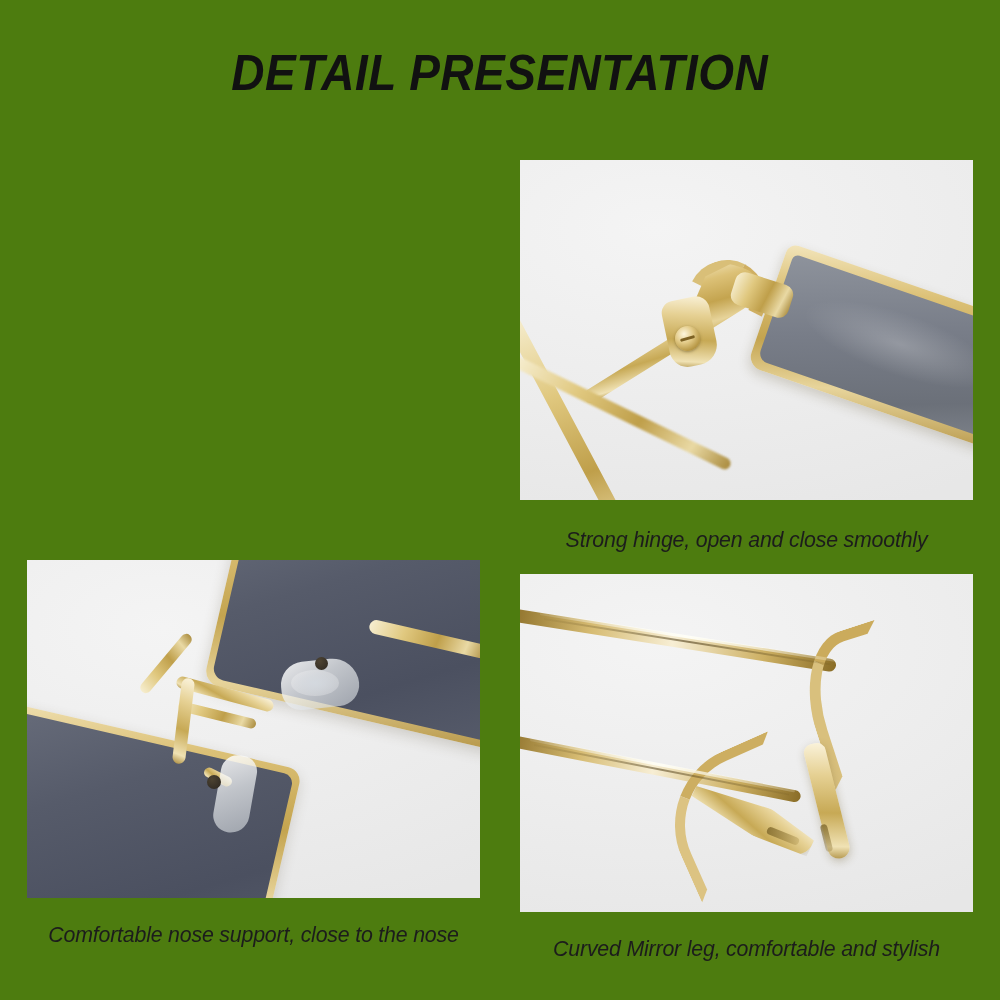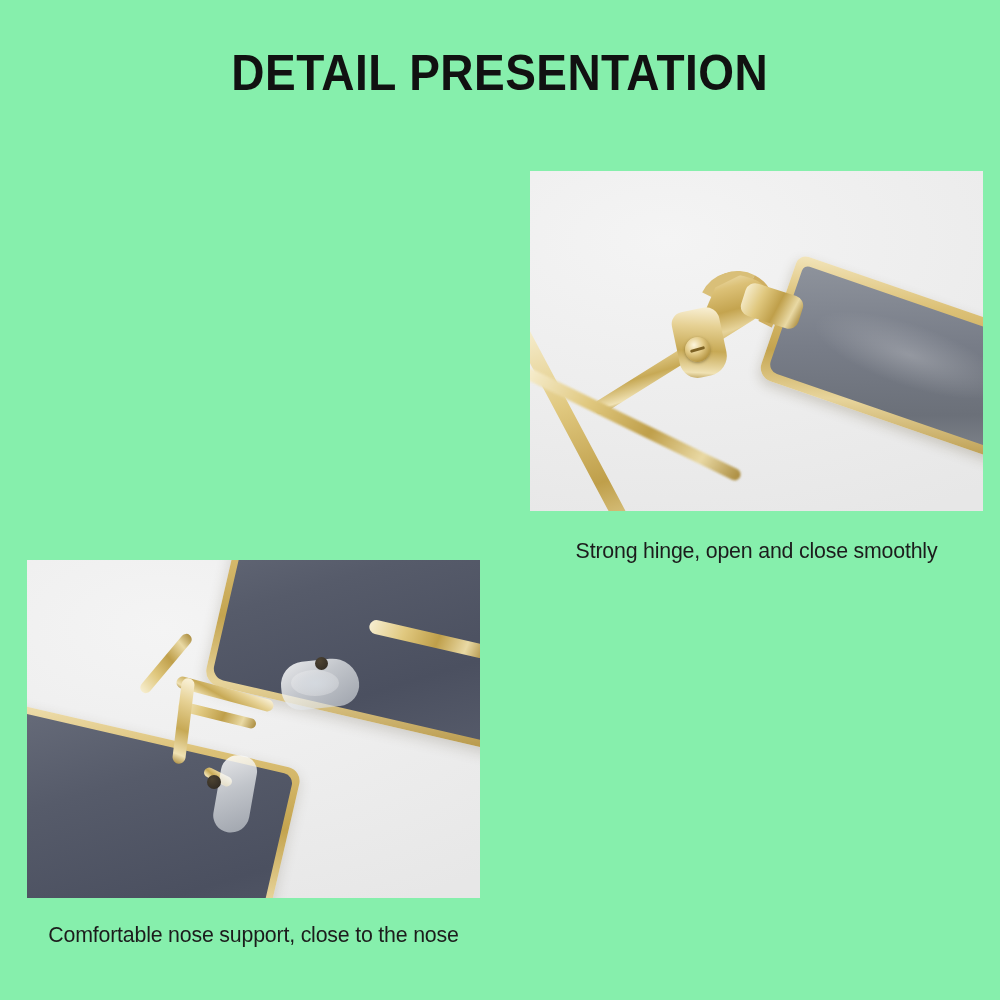--- a/index.html
+++ b/index.html
@@ -7,21 +7,22 @@
   html, body {
     width:1000px; height:1000px;
     background:#ffffff;
     font-family:"Liberation Sans", sans-serif;
     overflow:hidden;
   }
 
   .page {
     position:relative;
     width:1000px; height:1000px;
-    background:#86efac;
+    background:#4d7c0f;
+    font-style:italic;
   }
 
   
   .title-bar {
     position:absolute;
     left:0; top:44px;
     width:1000px;
     text-align:center;
   }
   .title-text {
@@ -40,21 +41,21 @@
   .grid {
     position:absolute;
     left:27px; top:156px;
     width:946px; height:800px;
   }
   .cell {
     position:absolute;
     width:453px;
   }
   .cell-tl { left:0;   top:0; }
-  .cell-tr { left:493px; top:15px;margin-left:10px; }
+  .cell-tr { left:493px; top:4px; }
   .cell-bl { left:0;   top:404px; }
   .cell-br { left:493px; top:418px; }
 
   .photo {
     position:relative;
     width:453px; height:340px;
     background:#eeeeee;
     overflow:hidden;
   }
   .cell-bl .photo, .cell-br .photo { height:338px; }
@@ -566,15 +567,36 @@
         <div class="p3-pad-right-in"></div>
         <div class="p3-pad-rs"></div>
 
         <div class="p3-pad-larm gold-c"></div>
         <div class="p3-pad-left pad"></div>
         <div class="p3-pad-ls"></div>
       </div>
       <div class="caption">Comfortable nose support, close to the nose</div>
     </div>
 
+    <div class="cell cell-br">
+      <div class="photo">
+        <div class="soft-bg"></div>
+
+        <div class="p4-leg-top gold-edge"></div>
+        <div class="p4-leg-top-curve"></div>
+        <div class="p4-tip-top gold-c"></div>
+        <div class="p4-tip-top-slot"></div>
+
+        <div class="p4-leg-bot gold-edge"></div>
+        <div class="p4-leg-bot-curve"></div>
+        <div class="p4-tip-bot gold-c"></div>
+        <div class="p4-tip-bot-slot"></div>
+
+        <div class="p4-shine-a"></div>
+        <div class="p4-dark-a"></div>
+        <div class="p4-shine-b"></div>
+        <div class="p4-dark-b"></div>
+      </div>
+      <div class="caption">Curved Mirror leg, comfortable and stylish</div>
+    </div>
 
   </div>
 </div>
 
 </body></html>

